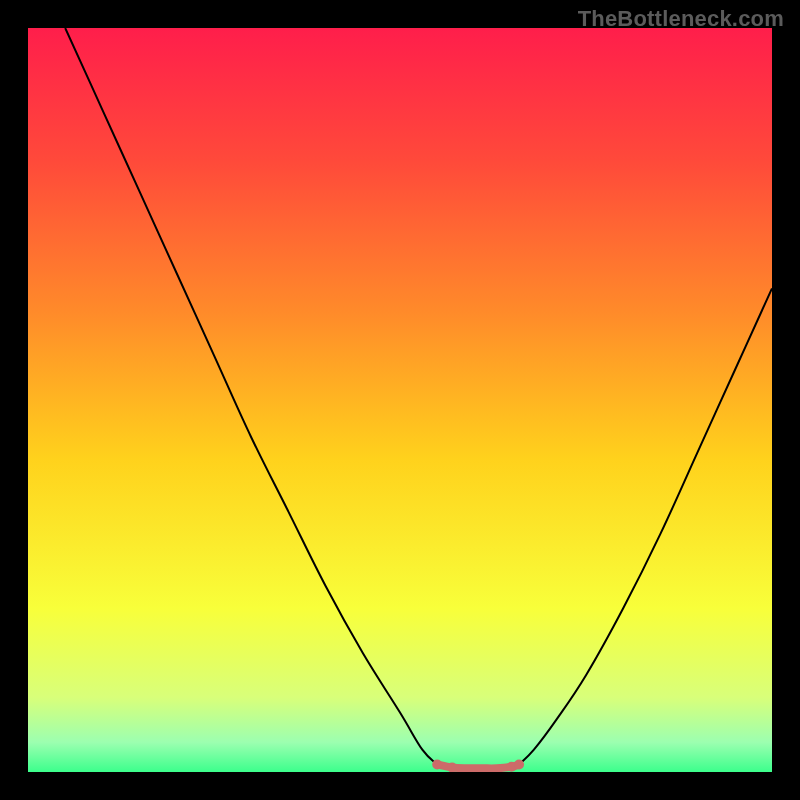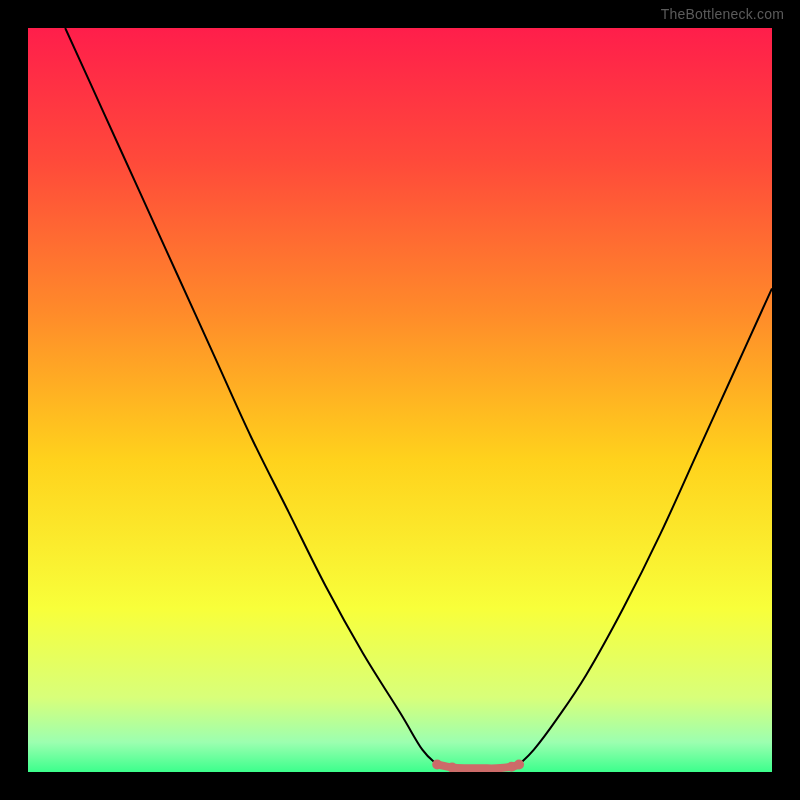--- a/index.html
+++ b/index.html
@@ -26,22 +26,22 @@
   }
   .gradient-bg {
     position: absolute;
     left: 0; top: 0; right: 0; bottom: 0;
   }
   .watermark {
     position: absolute;
     top: 6px;
     right: 16px;
     font-family: Arial, Helvetica, sans-serif;
-    font-size: 14px;
-    font-weight: 400;
+    font-size: 22px;
+    font-weight: 700;
     color: #5b5b5b;
     letter-spacing: 0.2px;
   }
   svg.curves {
     position: absolute;
     left: 0; top: 0;
     width: 744px;
     height: 744px;
   }
   .curve-line {

